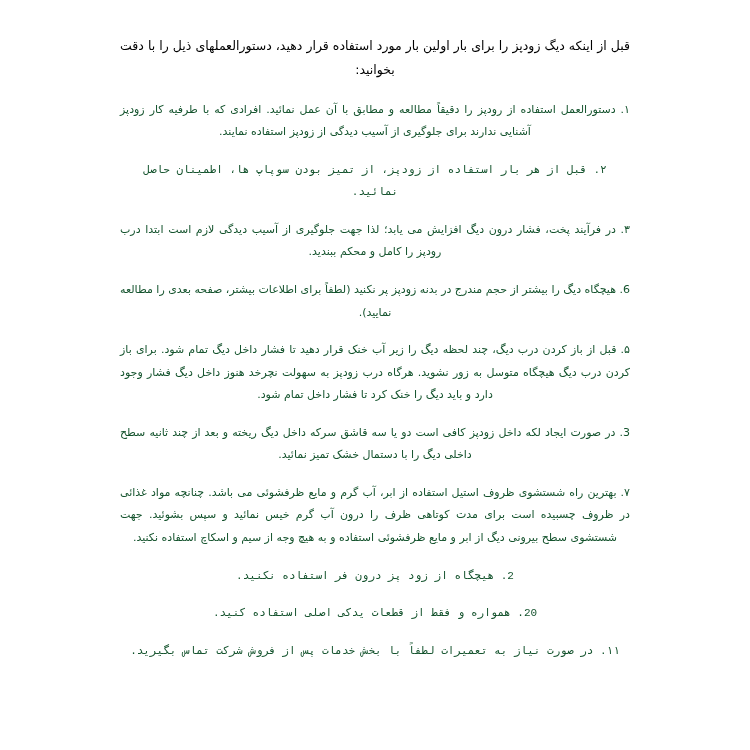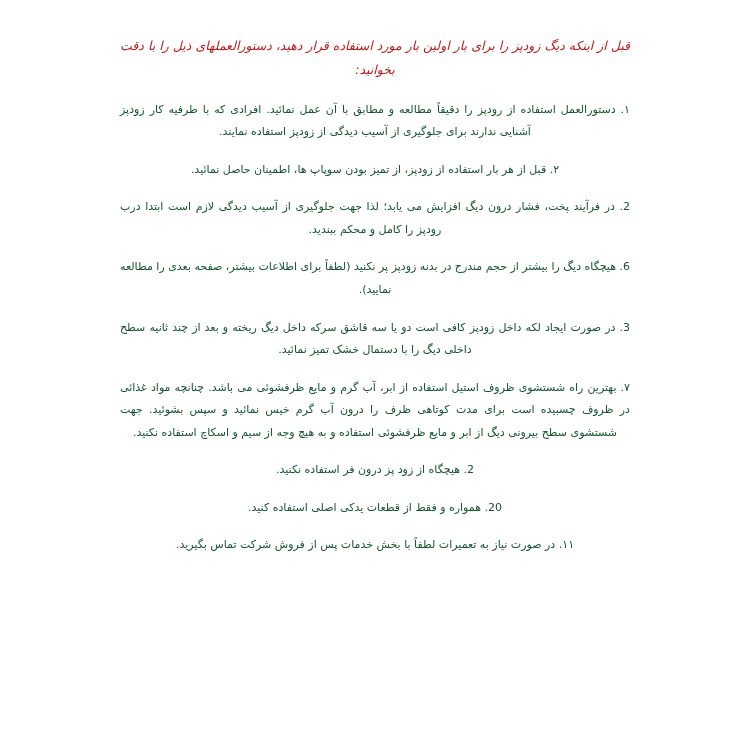--- a/index.html
+++ b/index.html
@@ -15,54 +15,56 @@
   }
   .page {
     width: 750px;
     height: 750px;
     box-sizing: border-box;
     padding: 34px 120px 20px 120px;
     background: #ffffff;
     direction: rtl;
   }
   .doc-heading {
-    color: #b91c1c;
+    color: #000000;
     font-size: 12.5px;
     line-height: 1.95;
     text-align: justify;
     text-align-last: center;
     margin: 0 0 16px 0;
     letter-spacing: 0.2px;
     font-weight: normal;
-    font-style: italic;
   }
   .instruction {
     color: #14532d;
     font-size: 11px;
     line-height: 2.05;
     text-align: justify;
     text-align-last: center;
     margin: 0 0 15px 0;
   }
   .instruction.short {
+    text-align: center;
     text-align-last: center;
+    font-family: Liberation Mono, monospace;
   }
   .instruction:last-child {
     margin-bottom: 16px;
   }
 </style>
 </head>
 <body>
 
 <div class="page">
   <p class="doc-heading">قبل از اینکه دیگ زودپز را برای بار اولین بار مورد استفاده قرار دهید، دستورالعملهای ذیل را با دقت بخوانید:</p>
   <div>
     <p class="instruction">۱. دستورالعمل استفاده از رودپز را دقیقاً مطالعه و مطابق با آن عمل نمائید. افرادی که با طرفیه کار زودپز آشنایی ندارند برای جلوگیری از آسیب دیدگی از زودپز استفاده نمایند.</p>
     <p class="instruction short">۲. قبل از هر بار استفاده از زودپز، از تمیز بودن سوپاپ ها، اطمینان حاصل نمائید.</p>
-    <p class="instruction">2. در فرآیند پخت، فشار درون دیگ افزایش می یابد؛ لذا جهت جلوگیری از آسیب دیدگی لازم است ابتدا درب رودپز را کامل و محکم ببندید.</p>
+    <p class="instruction">۳. در فرآیند پخت، فشار درون دیگ افزایش می یابد؛ لذا جهت جلوگیری از آسیب دیدگی لازم است ابتدا درب رودپز را کامل و محکم ببندید.</p>
     <p class="instruction">6. هیچگاه دیگ را بیشتر از حجم مندرج در بدنه زودپز پر نکنید (لطفاً برای اطلاعات بیشتر، صفحه بعدی را مطالعه نمایید).</p>
+    <p class="instruction">۵. قبل از باز کردن درب دیگ، چند لحظه دیگ را زیر آب خنک قرار دهید تا فشار داخل دیگ تمام شود. برای باز کردن درب دیگ هیچگاه متوسل به زور نشوید. هرگاه درب زودپز به سهولت نچرخد هنوز داخل دیگ فشار وجود دارد و باید دیگ را خنک کرد تا فشار داخل تمام شود.</p>
     <p class="instruction">3. در صورت ایجاد لکه داخل زودپز کافی است دو یا سه قاشق سرکه داخل دیگ ریخته و بعد از چند ثانیه سطح داخلی دیگ را با دستمال خشک تمیز نمائید.</p>
     <p class="instruction">۷. بهترین راه شستشوی ظروف استیل استفاده از ابر، آب گرم و مایع ظرفشوئی می باشد. چنانچه مواد غذائی در ظروف چسبیده است برای مدت کوتاهی ظرف را درون آب گرم خیس نمائید و سپس بشوئید. جهت شستشوی سطح بیرونی دیگ از ابر و مایع ظرفشوئی استفاده و به هیچ وجه از سیم و اسکاچ استفاده نکنید.</p>
     <p class="instruction short">2. هیچگاه از زود پز درون فر استفاده نکنید.</p>
     <p class="instruction short">20. همواره و فقط از قطعات یدکی اصلی استفاده کنید.</p>
     <p class="instruction short">۱۱. در صورت نیاز به تعمیرات لطفاً با بخش خدمات پس از فروش شرکت تماس بگیرید.</p>
   </div>
 </div>
 
 </body></html>

